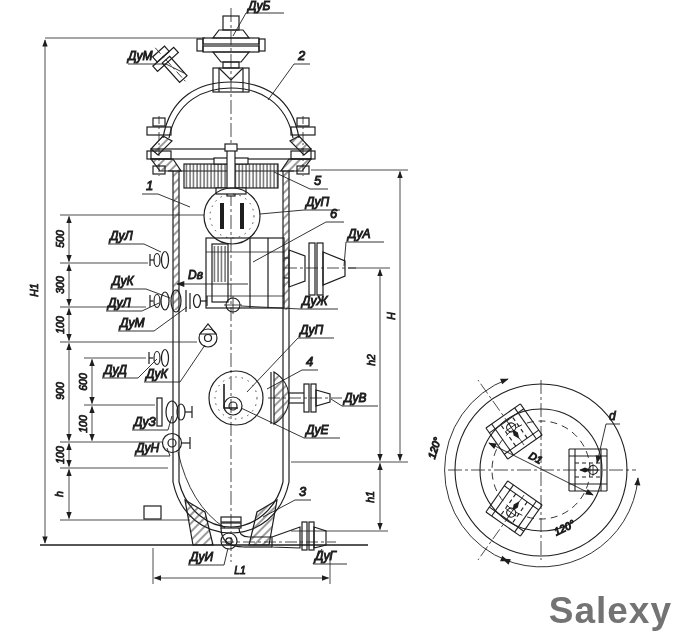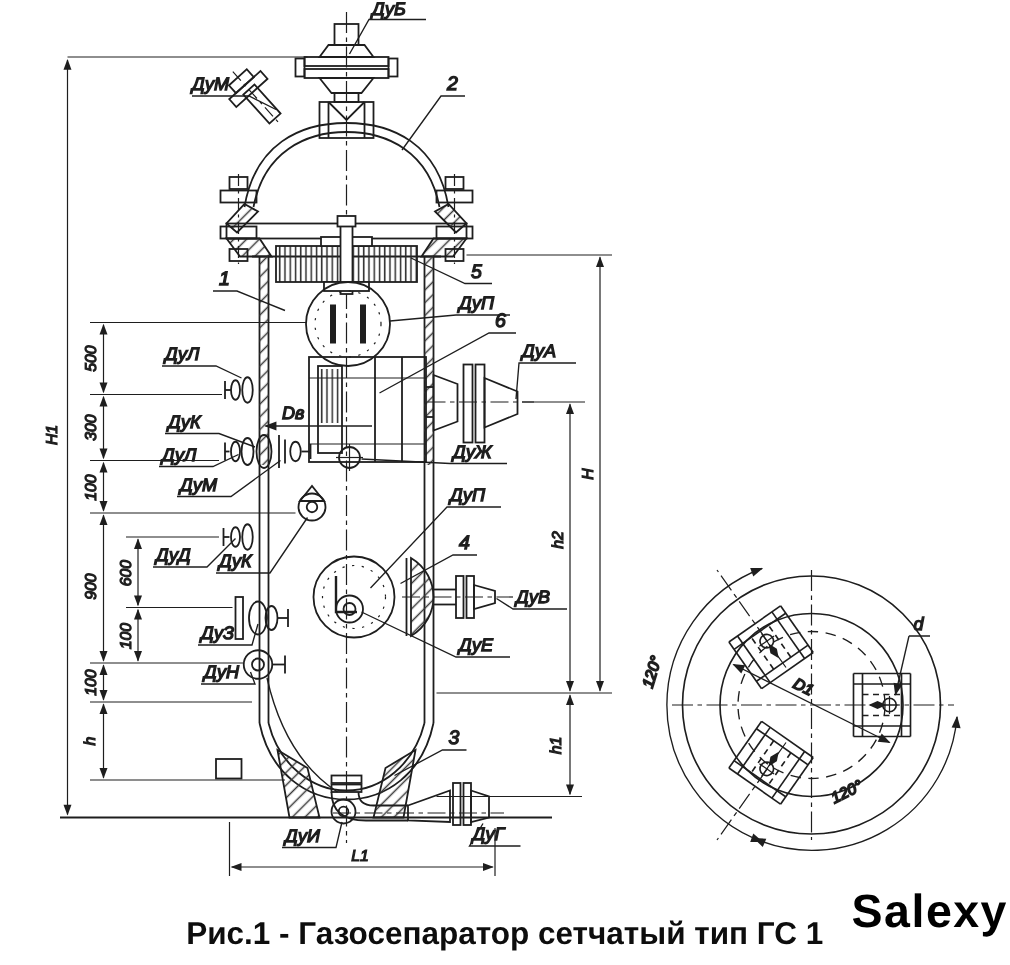--- a/index.html
+++ b/index.html
@@ -3,31 +3,30 @@
 <meta charset="utf-8">
 <style>
   html,body{margin:0;padding:0;background:#ffffff;}
   #page{position:relative;width:673px;height:643px;background:#ffffff;overflow:hidden;
         font-family:"Liberation Sans",sans-serif;}
   svg{position:absolute;left:0;top:0;}
   svg text{font-family:"Liberation Sans",sans-serif;font-style:italic;fill:#1e1e1e;}
   .lbl{font-size:12px;}
   .num{font-size:13px;}
   .dim{font-size:10.5px;}
-  #watermark{position:absolute;right:1px;top:592px;font-size:31px;font-weight:bold;
-             color:#000000;letter-spacing:1px;line-height:1;z-index:1;}
+  #watermark{position:absolute;right:1px;top:592px;font-size:37px;font-weight:bold;
+             color:#737373;letter-spacing:1px;line-height:1;z-index:1;}
   #caption{position:absolute;left:0;width:673px;top:611px;text-align:center;
            font-size:21px;font-weight:bold;color:#0d0d0d;z-index:2;font-style:normal;}
 </style>
 </head>
 <body>
 
 <div id="page">
   <div id="watermark">Salexy</div>
-  <div id="caption">Рис.1 - Газосепаратор сетчатый тип ГС 1</div>
 
   <svg width="673" height="643" viewBox="0 0 673 643">
     <defs>
       <marker id="arr" viewBox="0 0 10 10" refX="9" refY="5" markerWidth="13" markerHeight="9" orient="auto-start-reverse">
         <path d="M0,1.3 L10,5 L0,8.7 Z" fill="#1e1e1e"></path>
       </marker>
       <pattern id="h45" width="6" height="6" patternUnits="userSpaceOnUse" patternTransform="rotate(45)">
         <line x1="1" y1="0" x2="1" y2="6" stroke="#3a3a3a" stroke-width="1"></line>
       </pattern>
       <pattern id="vm" width="3.5" height="8" patternUnits="userSpaceOnUse">

